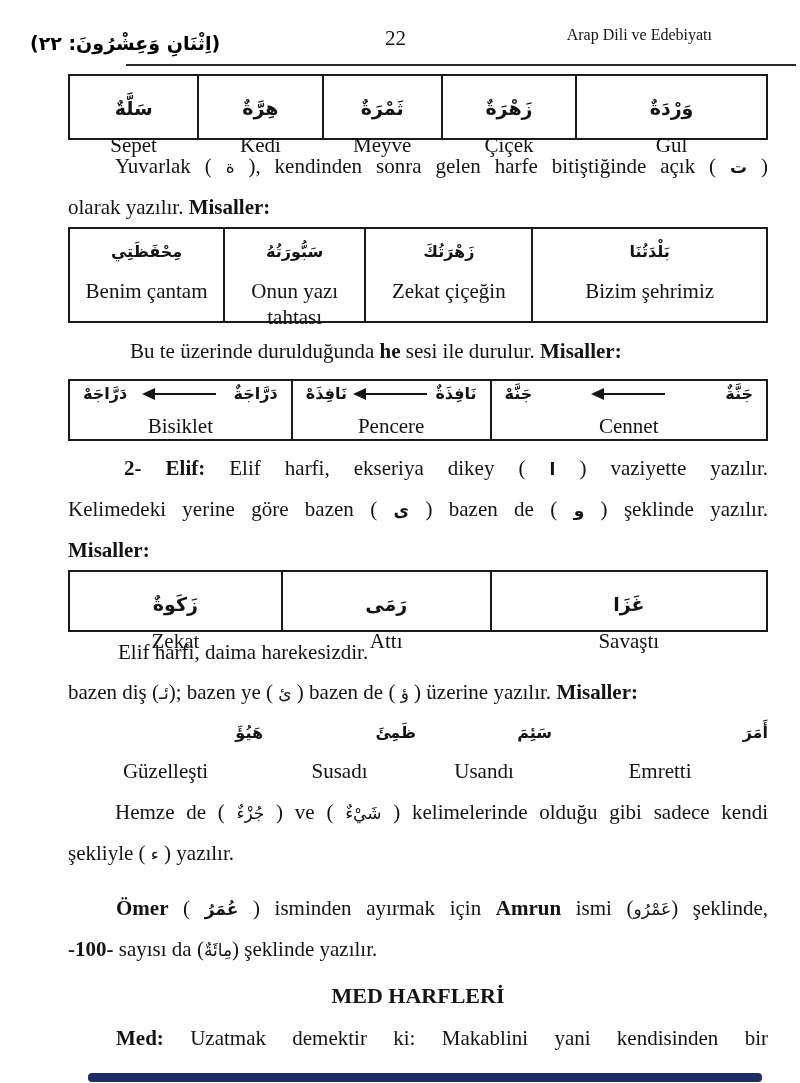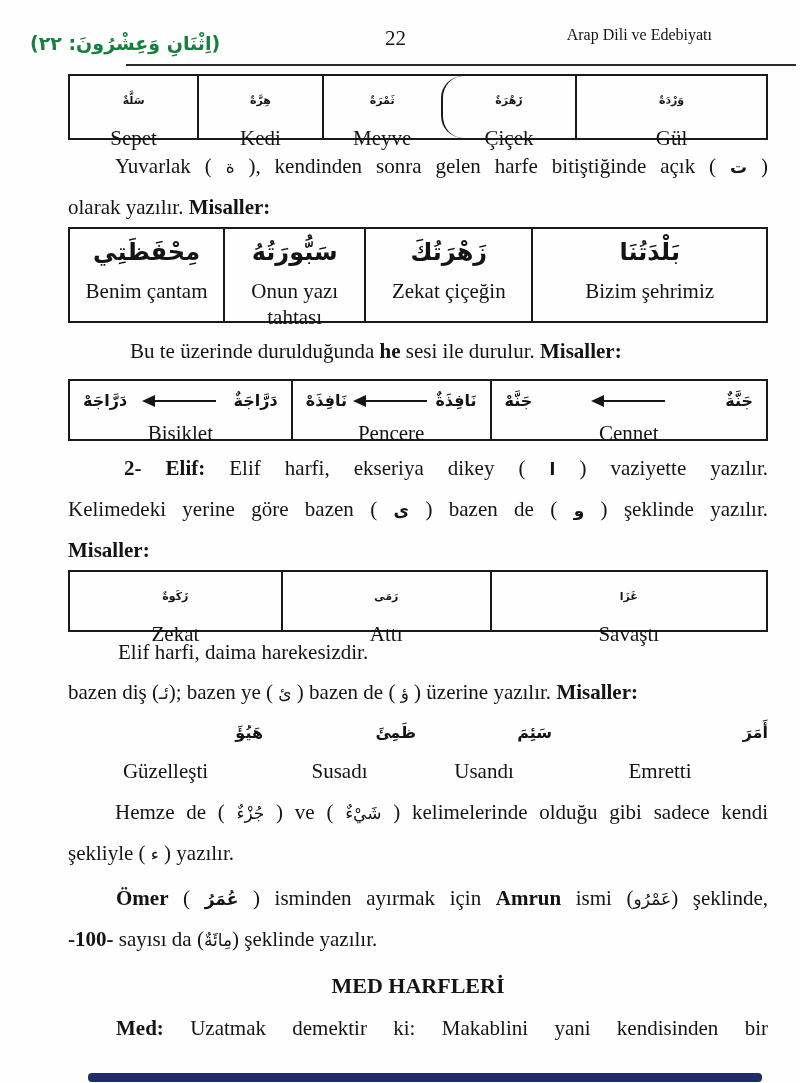--- a/index.html
+++ b/index.html
@@ -1,41 +1,41 @@
 <!DOCTYPE html>
 <html><head>
 <meta charset="utf-8">
 <style>
   html,body{margin:0;padding:0;background:#ffffff;}
   .page{position:relative;width:800px;height:1083px;background:#fefefe;overflow:hidden;
         font-family:"Liberation Serif",serif;color:#141414;}
   
   .hdr-ar{position:absolute;left:30px;top:32px;font-family:"DejaVu Sans",sans-serif;
-          font-size:19px;color:#15803d;font-weight:bold;}
+          font-size:19px;color:#000000;font-weight:bold;}
   .hdr-num{position:absolute;left:385px;top:26px;font-size:21px;}
   .hdr-title{position:absolute;right:88px;top:26px;font-size:16px;}
   .hdr-rule{position:absolute;left:126px;right:4px;top:64px;height:2px;background:#2a2a2a;}
   
   .content{position:absolute;left:68px;top:74px;width:700px;}
   .line{font-size:21px;line-height:40px;white-space:nowrap;}
   .wrapline{font-size:21px;line-height:40px;}
   .just{white-space:normal;text-align:justify;text-align-last:justify;}
   .b{font-weight:bold;}
   .ar{font-family:"DejaVu Sans",sans-serif;font-size:17px;}
   
   .tbl{display:flex;border:2px solid #1a1a1a;box-sizing:border-box;width:700px;}
   .cell{box-sizing:border-box;border-left:2px solid #1a1a1a;text-align:center;
         display:flex;flex-direction:column;justify-content:flex-start;}
   .cell:first-child{border-left:none;}
-  .cell-ar{font-family:"DejaVu Sans",sans-serif;font-weight:bold;font-size:11px;
-           line-height:32px;padding-top:9px;}
+  .cell-ar{font-family:"DejaVu Sans",sans-serif;font-weight:bold;font-size:19px;
+           line-height:32px;padding-top:16px;}
   .cell-tr{font-size:21px;line-height:28px;padding-bottom:2px;margin-top:7px;}
-  .t2 .cell-ar{font-size:24px;line-height:38px;padding-top:4px;}
+  .t2 .cell-ar{font-size:16px;line-height:38px;padding-top:4px;}
   .t2 .cell-tr{line-height:26px;}
-  .pair{display:flex;align-items:center;justify-content:space-between;padding:9px 13px 0 13px;height:26px;}
+  .pair{display:flex;align-items:center;justify-content:space-between;padding:2px 13px 0 13px;height:26px;}
   .arrow{position:relative;width:72px;height:2px;background:#161616;margin:0 6px;}
   .arrow::before{content:"";position:absolute;left:-2px;top:-5px;width:0;height:0;
                  border-right:13px solid #161616;border-top:6px solid transparent;border-bottom:6px solid transparent;}
   .pair .cell-ar{padding-top:0;line-height:22px;font-size:16px;}
   
   .exrow{display:flex;width:700px;}
   .ex{text-align:center;}
   .ex .cell-ar{font-size:16px;line-height:32px;padding-top:2px;text-align:right;}
   .ex .cell-tr{line-height:30px;}
   .heading{font-size:22px;font-weight:bold;text-align:center;line-height:44px;}
@@ -61,21 +61,21 @@
         <div class="cell-tr">Sepet</div>
       </div>
       <div class="cell" style="width:125px;">
         <div class="cell-ar" dir="rtl">هِرَّةٌ</div>
         <div class="cell-tr">Kedi</div>
       </div>
       <div class="cell" style="width:120px;">
         <div class="cell-ar" dir="rtl">ثَمْرَةٌ</div>
         <div class="cell-tr">Meyve</div>
       </div>
-      <div class="cell" style="width:135px;border-radius:22px;">
+      <div class="cell" style="width:135px;">
         <div class="cell-ar" dir="rtl">زَهْرَةٌ</div>
         <div class="cell-tr">Çiçek</div>
       </div>
       <div class="cell" style="width:192px;">
         <div class="cell-ar" dir="rtl">وَرْدَةٌ</div>
         <div class="cell-tr">Gül</div>
       </div>
     </div>
 
     <div class="wrapline just" style="text-indent:47px;margin-top:6px;">
@@ -187,21 +187,21 @@
       </div>
     </div>
 
     <div class="wrapline just" style="text-indent:47px;margin-top:4px;">
       <span>Hemze de ( </span><span class="ar">جُزْءٌ</span><span> ) ve ( </span><span class="ar">شَيْءٌ</span><span> ) kelimelerinde olduğu gibi sadece kendi</span>
     </div>
     <div class="line">
       <span>şekliyle  ( </span><span class="ar">ء</span><span> ) yazılır.</span>
     </div>
 
-    <div class="wrapline just" style="text-indent:48px;margin-top:4px;">
+    <div class="wrapline just" style="text-indent:48px;margin-top:14px;">
       <span class="b">Ömer</span><span> ( </span><span class="ar b">عُمَرُ</span><span> ) isminden ayırmak için </span><span class="b">Amrun</span><span> ismi  (</span><span class="ar">عَمْرُو</span><span>) şeklinde,</span>
     </div>
     <div class="line">
       <span class="b">-100-</span><span> sayısı da (</span><span class="ar">مِائَةٌ</span><span>) şeklinde yazılır.</span>
     </div>
 
     <div class="heading" style="margin-top:4px;">MED HARFLERİ</div>
 
     <div class="wrapline just" style="text-indent:48px;">
       <span class="b">Med:</span><span> Uzatmak demektir ki: Makablini yani kendisinden bir</span>

